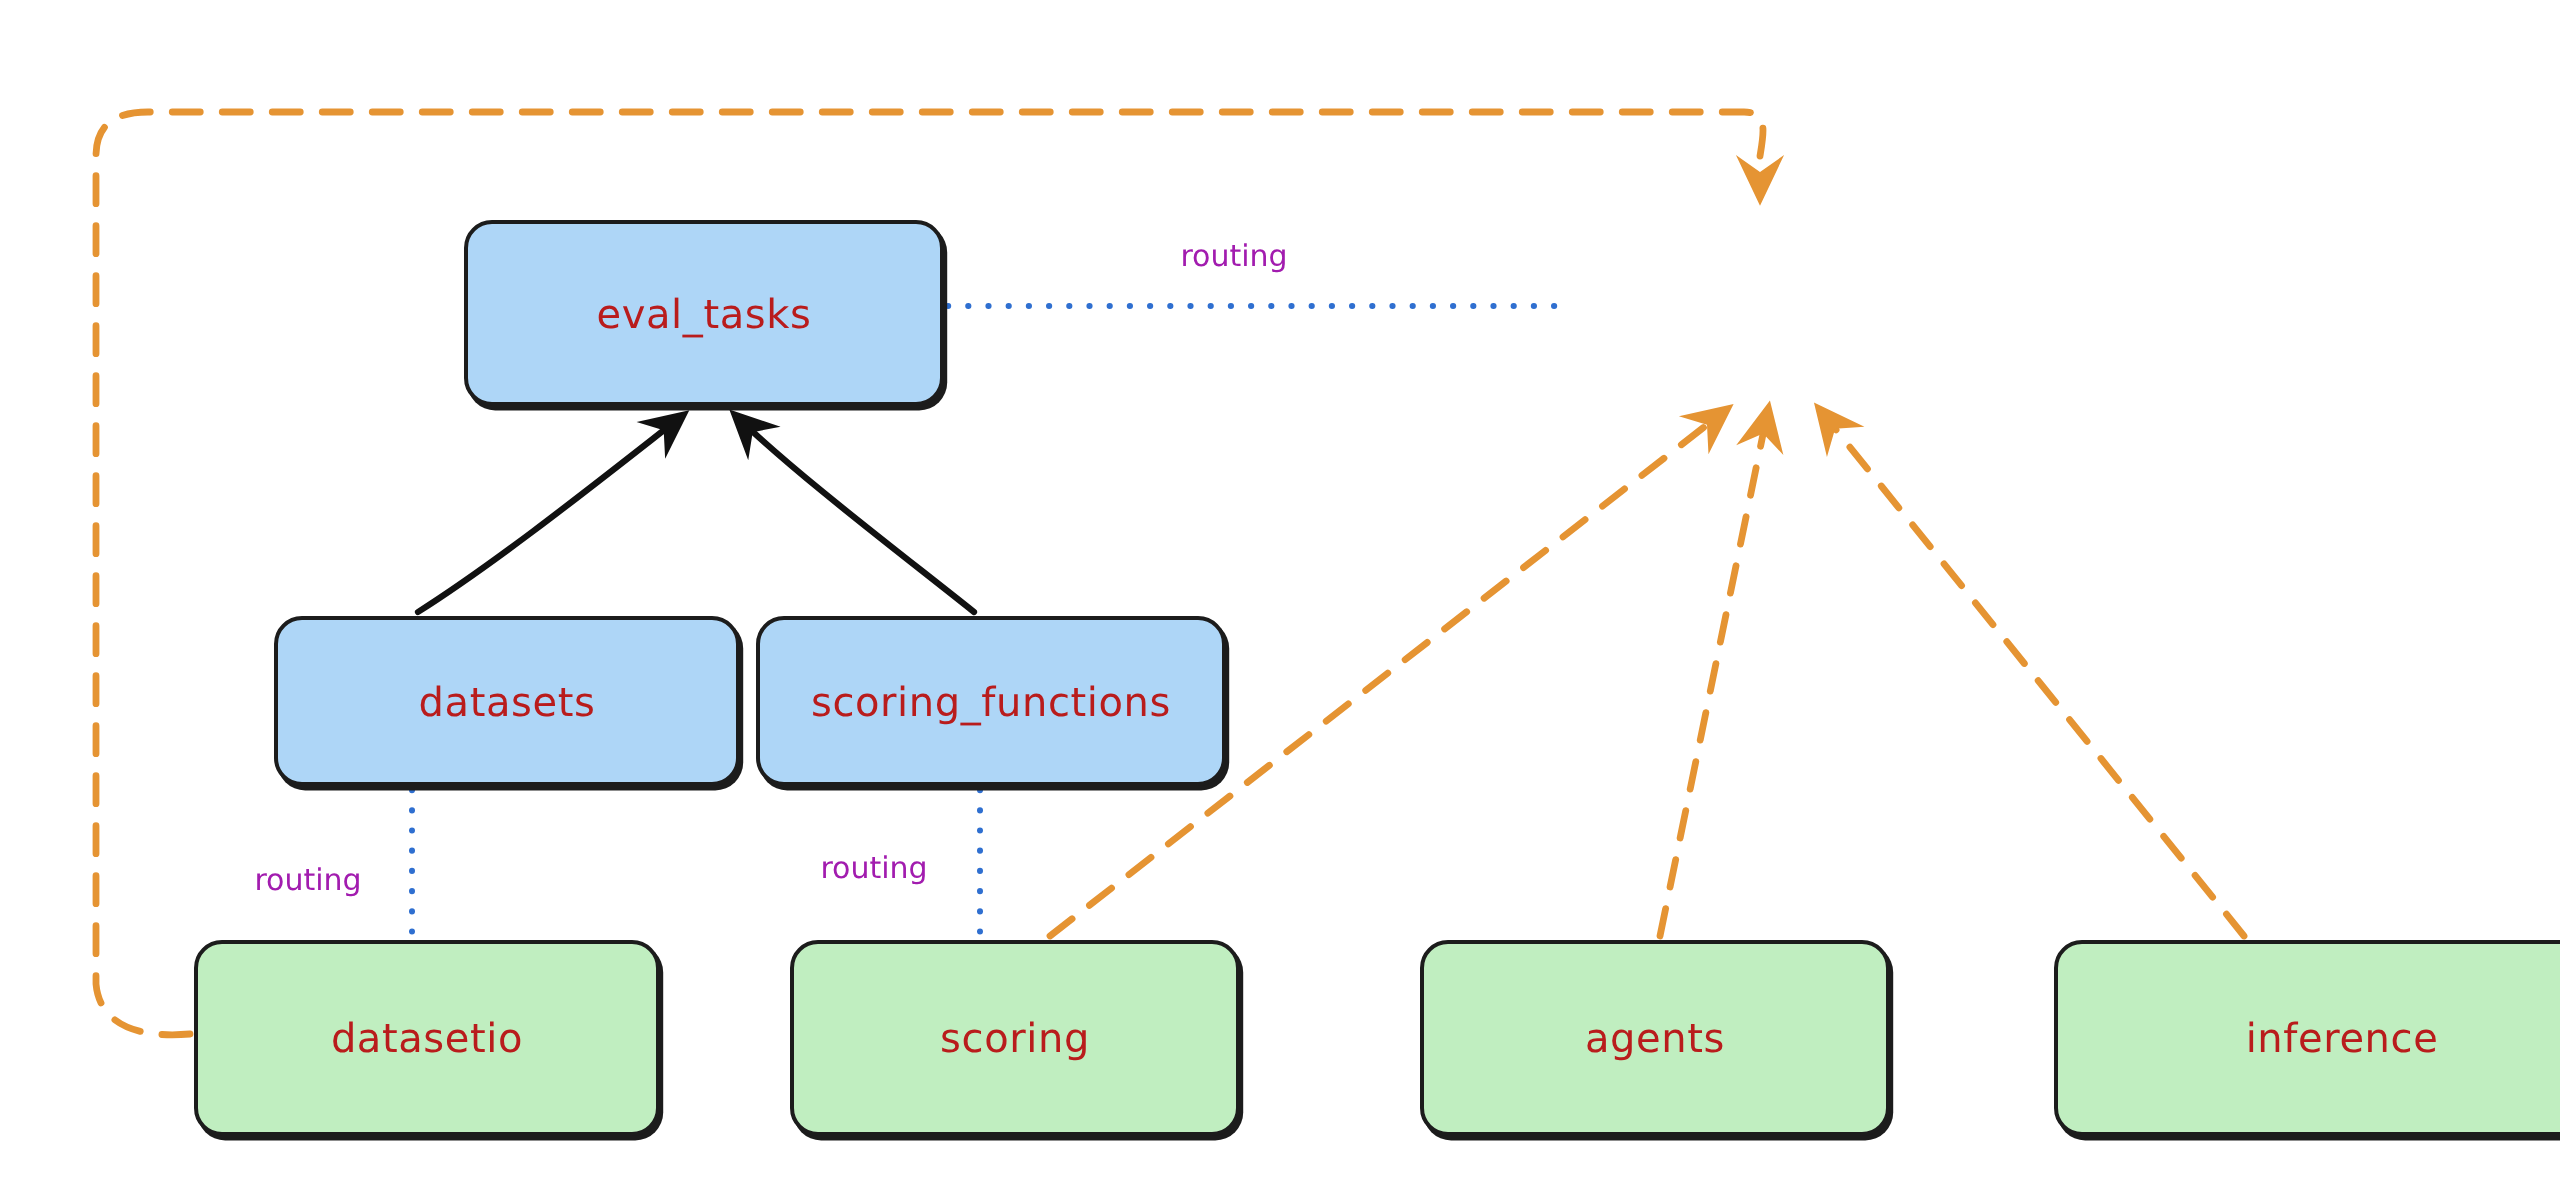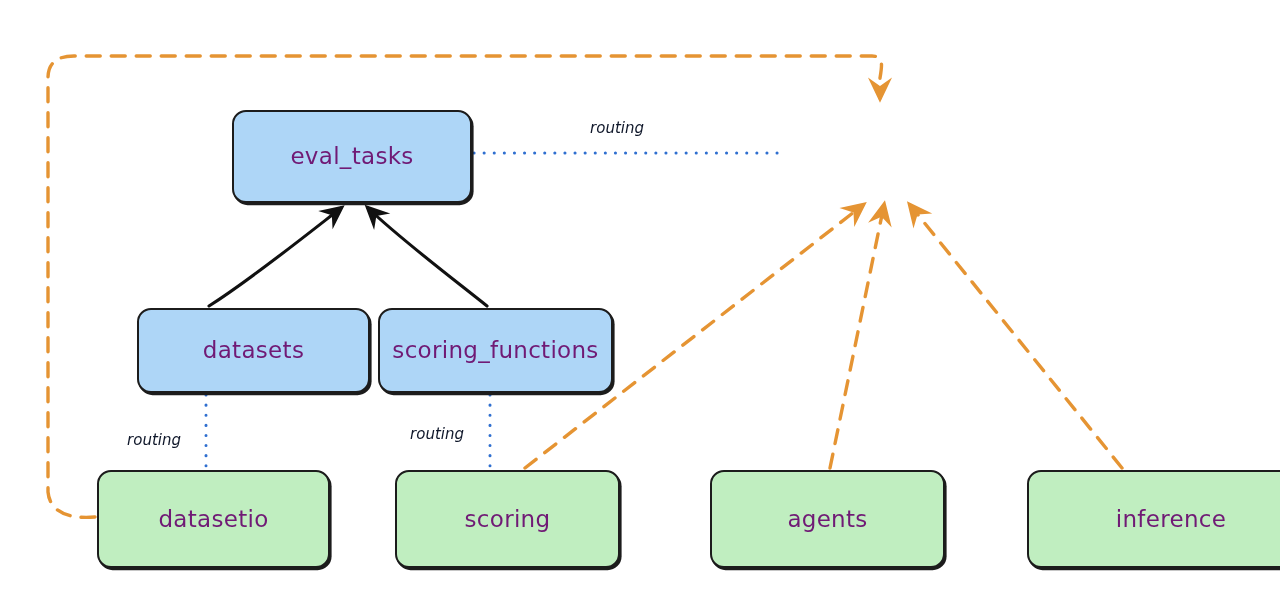--- a/index.html
+++ b/index.html
@@ -38,36 +38,35 @@
     box-shadow: 1.6px 2.2px 0 0 #1c1c1c;
   }
   .node.blue {
     background: #aed6f7;
   }
   .node.green {
     background: #c0eec0;
   }
   .node-label {
     font-family: "DejaVu Sans", sans-serif;
-    font-size: 23px;
+    font-size: 20px;
     line-height: 1;
-    color: #701a75;
+    color: #b91c1c;
     letter-spacing: 0.3px;
     white-space: nowrap;
     user-select: none;
   }
   .edge-label {
     position: absolute;
     font-family: "DejaVu Sans", sans-serif;
     font-size: 15px;
-    color: #0f172a;
+    color: #a21caf;
     white-space: nowrap;
     user-select: none;
     transform: translate(-50%, -50%);
-    font-style: italic;
   }
 </style>
 </head>
 <body>
 
 <div id="diagram-root">
 
   <svg id="diagram-svg" viewBox="0 0 1280 596" xmlns="http://www.w3.org/2000/svg">
     <defs>
       <marker id="arrow-black" viewBox="0 0 12 12" refX="9" refY="6" markerWidth="9" markerHeight="9" orient="auto-start-reverse">

